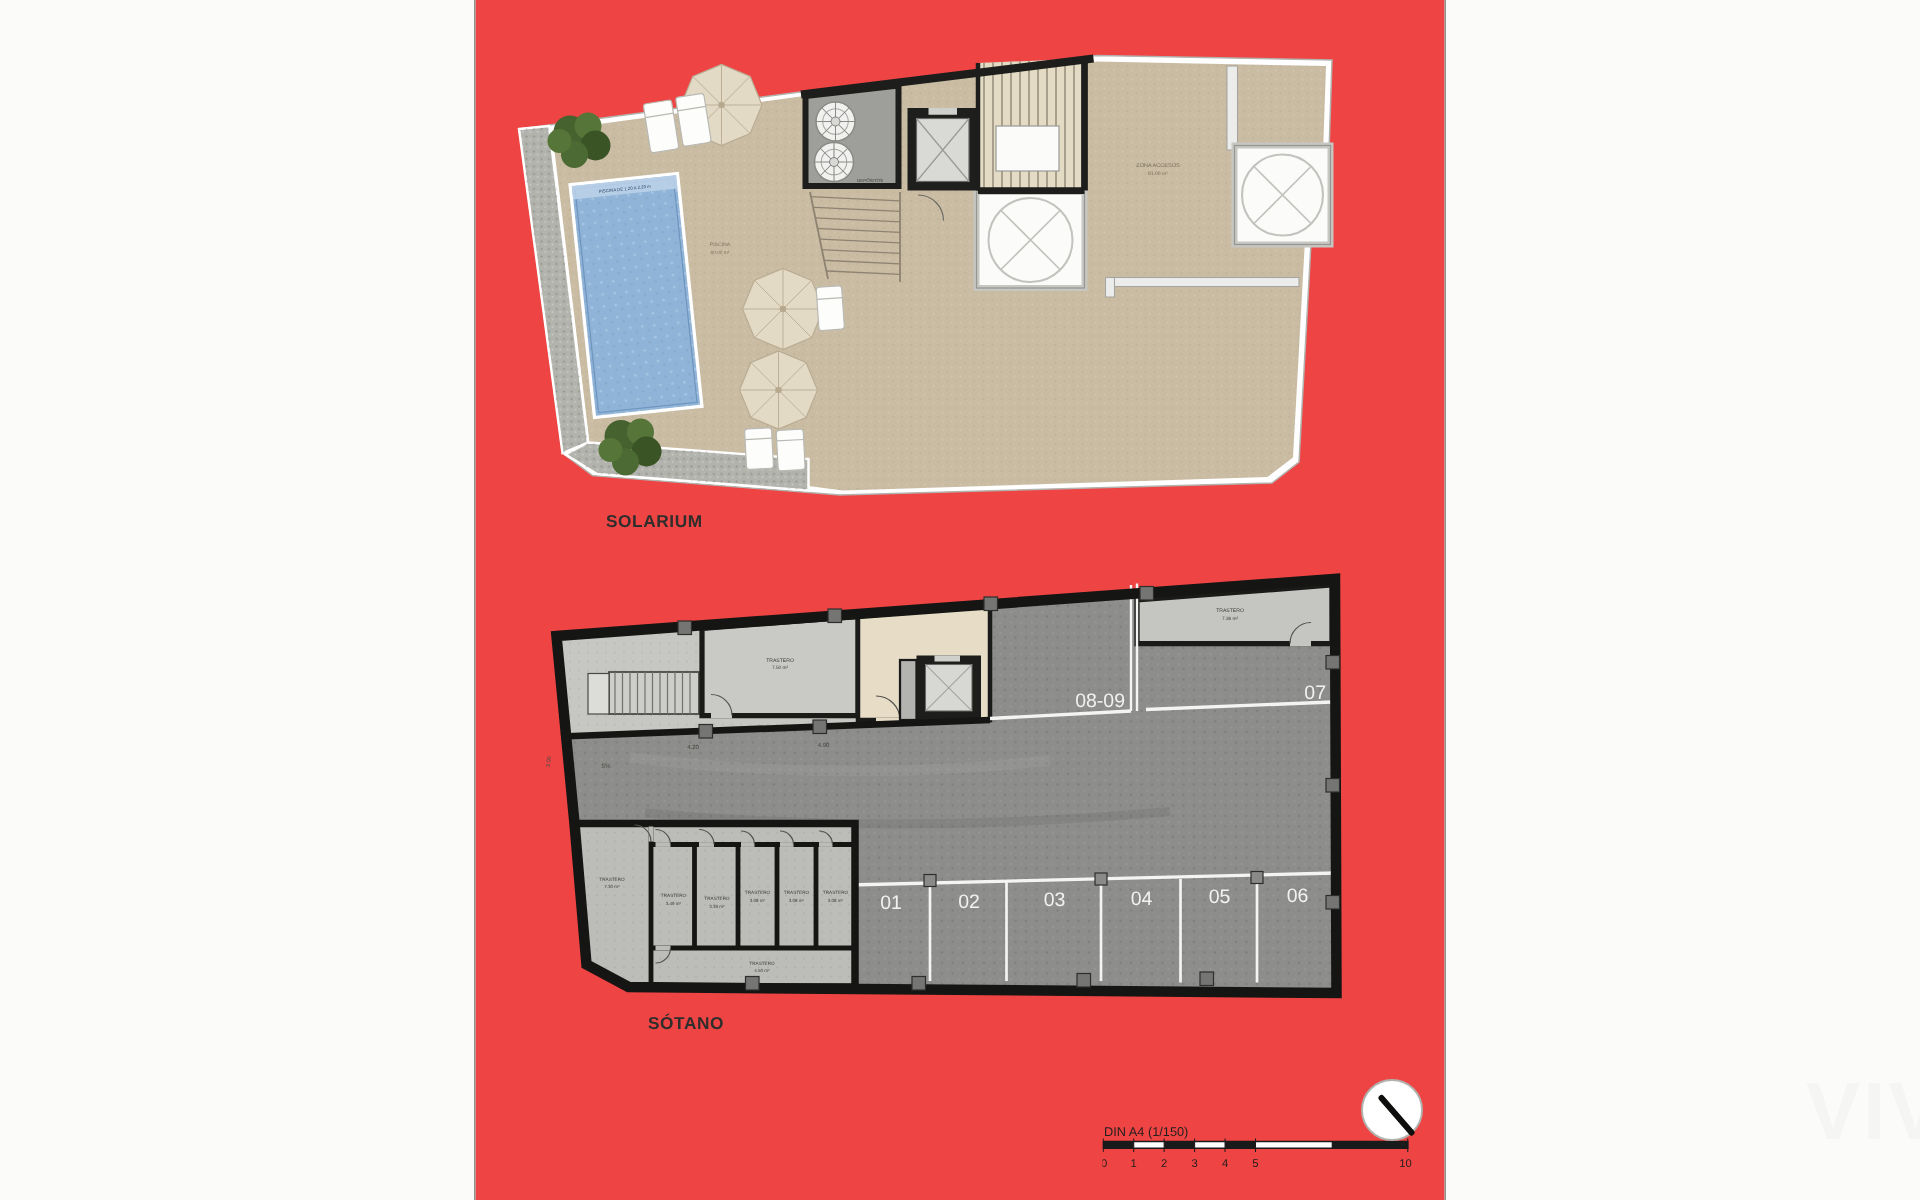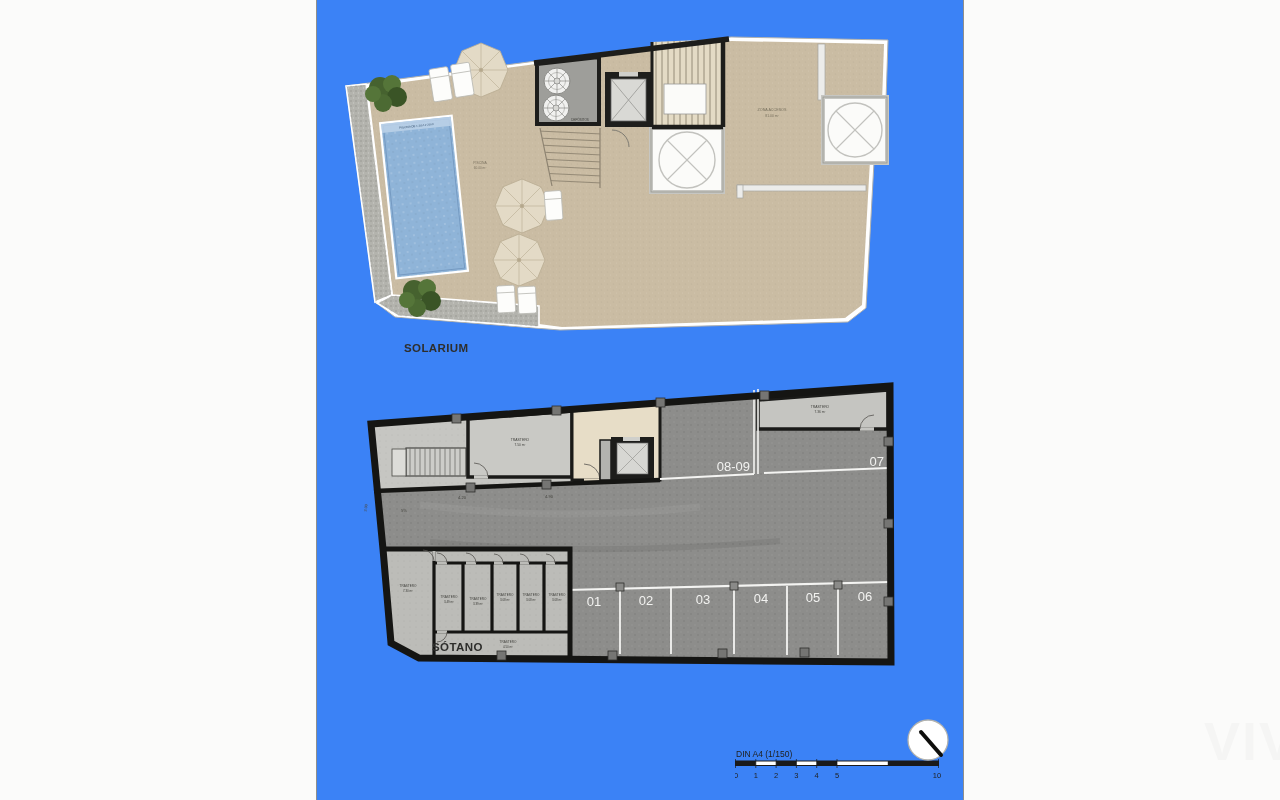--- a/index.html
+++ b/index.html
@@ -1,24 +1,24 @@
 <!DOCTYPE html>
 <html><head>
 <meta charset="utf-8">
 <style>
   html,body{margin:0;padding:0;background:#ffffff;}
-  .canvas{position:relative;width:1280px;height:800px;background:#3b82f6;overflow:hidden;
+  .canvas{position:relative;width:1280px;height:800px;background:#ef4444;overflow:hidden;
           font-family:"Liberation Sans",sans-serif;}
   .margin-strip{position:absolute;top:0;height:800px;background:#fbfbfa;}
   .margin-strip.left{left:0;width:316px;border-right:1px solid #8f8f8c;}
   .margin-strip.right{left:963px;width:317px;border-left:1px solid #8f8f8c;}
   .plan-svg{position:absolute;}
   .plan-title{position:absolute;font-size:11.5px;font-weight:600;letter-spacing:.4px;color:#2e2e2c;}
   #solarium-title{left:404px;top:342px;}
-  #sotano-title{left:432px;top:641px;}
+  #sotano-title{left:432px;top:677px;}
   .watermark{position:absolute;left:1204px;top:710px;font-size:54px;font-weight:700;
              color:#f5f5f4;letter-spacing:2px;}
   svg text{font-family:"Liberation Sans",sans-serif;}
 </style>
 </head>
 <body>
 
 <div class="canvas">
   <div class="margin-strip left"></div>
   <div class="margin-strip right"></div>

